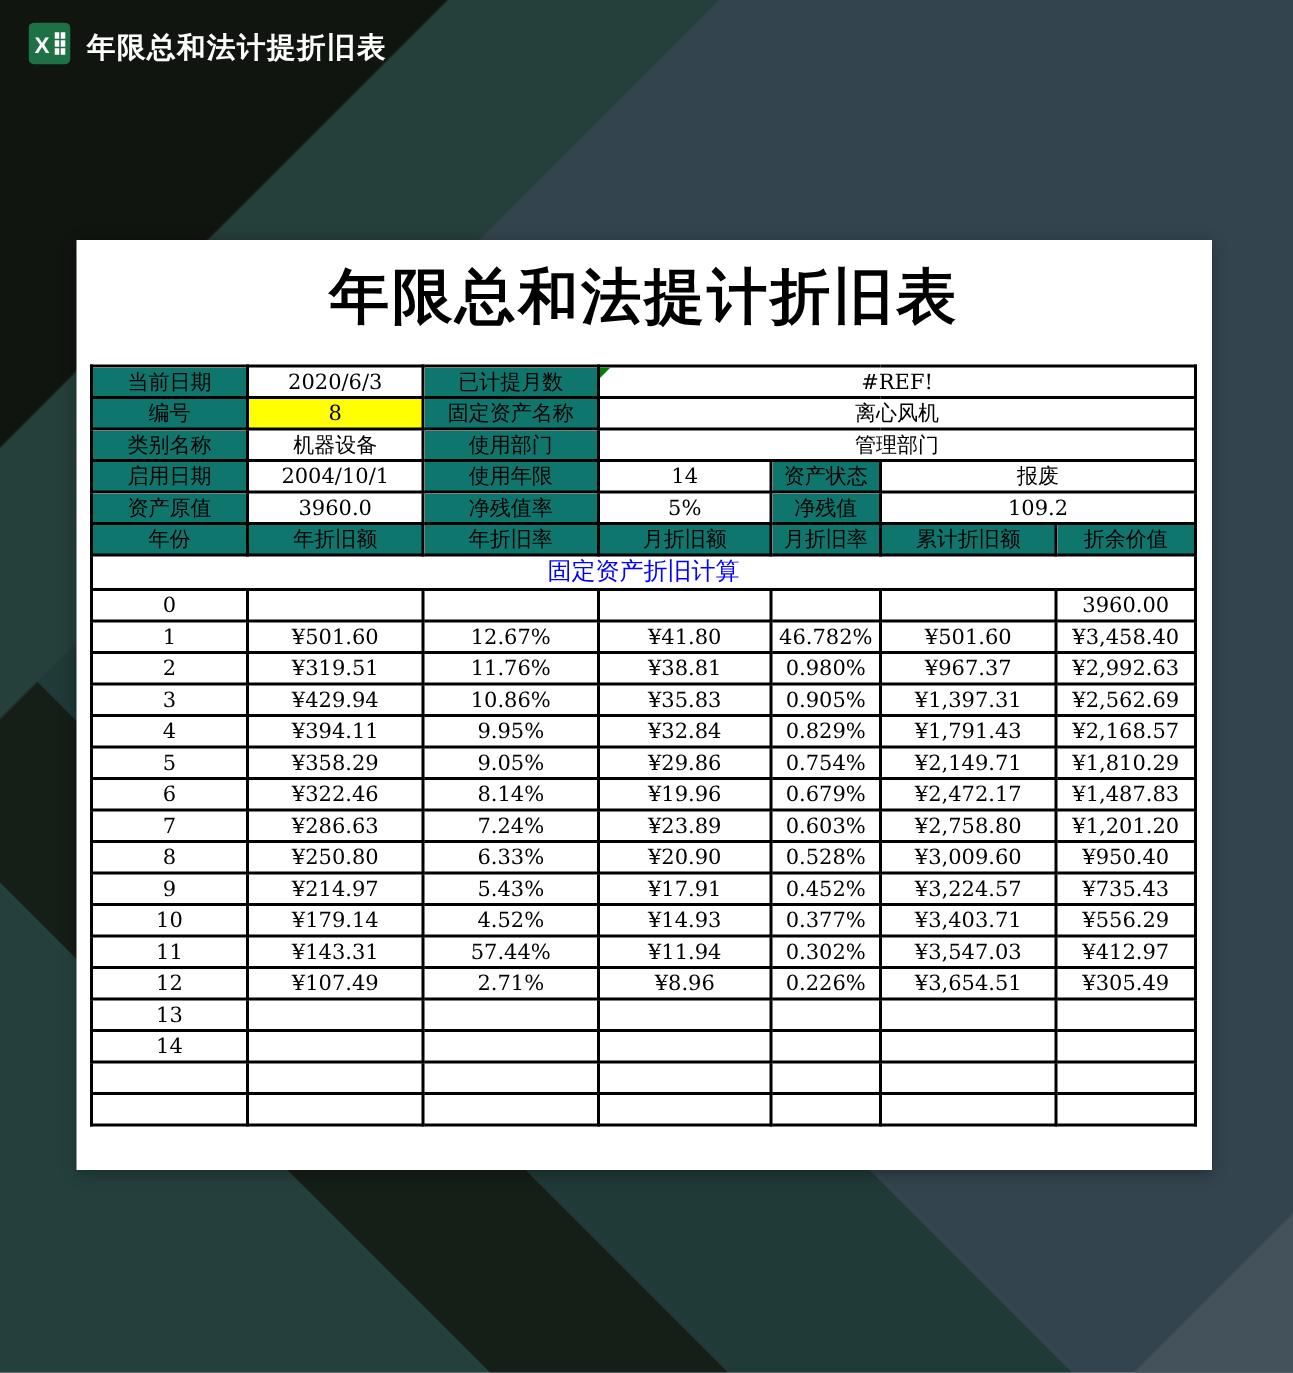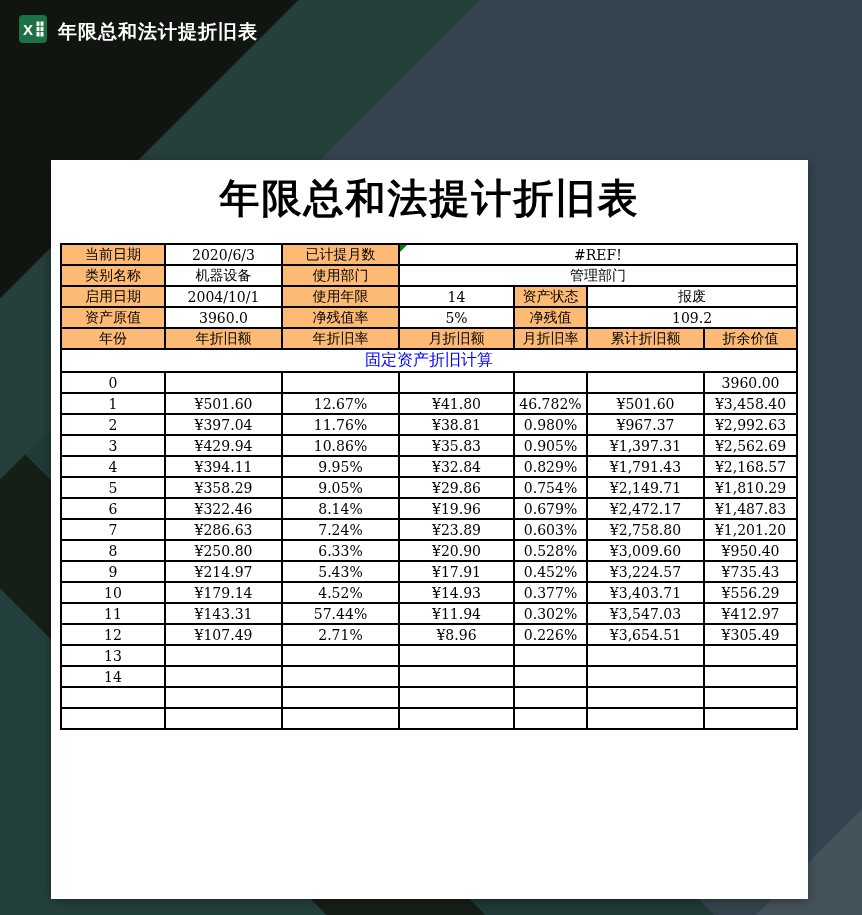--- a/index.html
+++ b/index.html
@@ -26,42 +26,42 @@
   }
 
   .topbar{position:absolute;left:0;top:0;width:100%;height:58px;}
   .appicon{position:absolute;left:19px;top:15px;width:28px;height:28px;}
   .bar-title{
     position:absolute;left:58px;top:19px;
     color:#FFFFFF;font-size:19px;font-weight:bold;letter-spacing:1px;
   }
 
   .card{
-    position:absolute;left:51px;top:160px;width:757px;height:739px;
+    position:absolute;left:51px;top:160px;width:757px;height:620px;
     background:#FFFFFF;box-shadow:0 2px 10px rgba(0,0,0,0.35);
   }
   .sheet-title{
     margin:0;padding-top:10px;height:62px;
     text-align:center;color:#000;
     font-family:"DejaVu Serif","Liberation Serif",serif;
     font-size:40px;font-weight:bold;letter-spacing:2px;line-height:56px;
   }
 
   table.sheet{
     position:absolute;left:9px;top:83px;width:736px;
     border-collapse:collapse;table-layout:fixed;
     font-family:"DejaVu Serif","Liberation Serif",serif;
     font-size:14px;color:#000;
   }
   table.sheet td,table.sheet th{
     border:2px solid #000;height:19px;padding:0 2px;
     text-align:center;vertical-align:middle;font-weight:normal;
     overflow:hidden;white-space:nowrap;
   }
-  td.lbl,th.hdr{background:#fdba74;}
+  td.lbl,th.hdr{background:#0f766e;}
   td.yellow{background:#FFFF00;}
   td.sect{
     height:28px;border-left:2px solid #000;border-right:2px solid #000;
     color:#0000FF;font-weight:bold;font-size:16px;
     font-family:"Liberation Sans","DejaVu Sans",sans-serif;
   }
   td.errcell{position:relative;}
   .err-tri{
     position:absolute;left:0;top:0;width:0;height:0;
     border-top:7px solid #008000;border-right:7px solid transparent;
@@ -97,20 +97,26 @@
         <col style="width:93px">
     </colgroup>
     <tbody>
       <tr>
         <td class="lbl">当前日期</td>
         <td>2020/6/3</td>
         <td class="lbl">已计提月数</td>
         <td class="errcell" colspan="4"><span class="err-tri"></span><span>#REF!</span></td>
       </tr>
       <tr>
+        <td class="lbl">编号</td>
+        <td class="yellow">8</td>
+        <td class="lbl">固定资产名称</td>
+        <td colspan="4">离心风机</td>
+      </tr>
+      <tr>
         <td class="lbl">类别名称</td>
         <td>机器设备</td>
         <td class="lbl">使用部门</td>
         <td colspan="4">管理部门</td>
       </tr>
       <tr>
         <td class="lbl">启用日期</td>
         <td>2004/10/1</td>
         <td class="lbl">使用年限</td>
         <td>14</td>
@@ -152,21 +158,21 @@
           <td>1</td>
           <td>¥501.60</td>
           <td>12.67%</td>
           <td>¥41.80</td>
           <td>46.782%</td>
           <td>¥501.60</td>
           <td>¥3,458.40</td>
         </tr>
         <tr>
           <td>2</td>
-          <td>¥397.04</td>
+          <td>¥319.51</td>
           <td>11.76%</td>
           <td>¥38.81</td>
           <td>0.980%</td>
           <td>¥967.37</td>
           <td>¥2,992.63</td>
         </tr>
         <tr>
           <td>3</td>
           <td>¥429.94</td>
           <td>10.86%</td>

